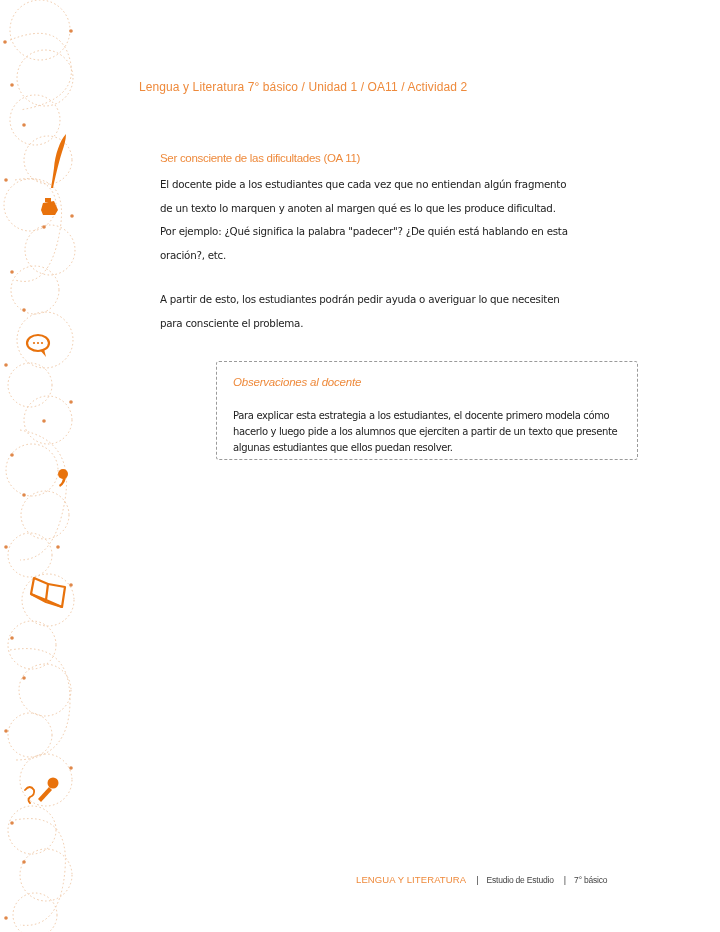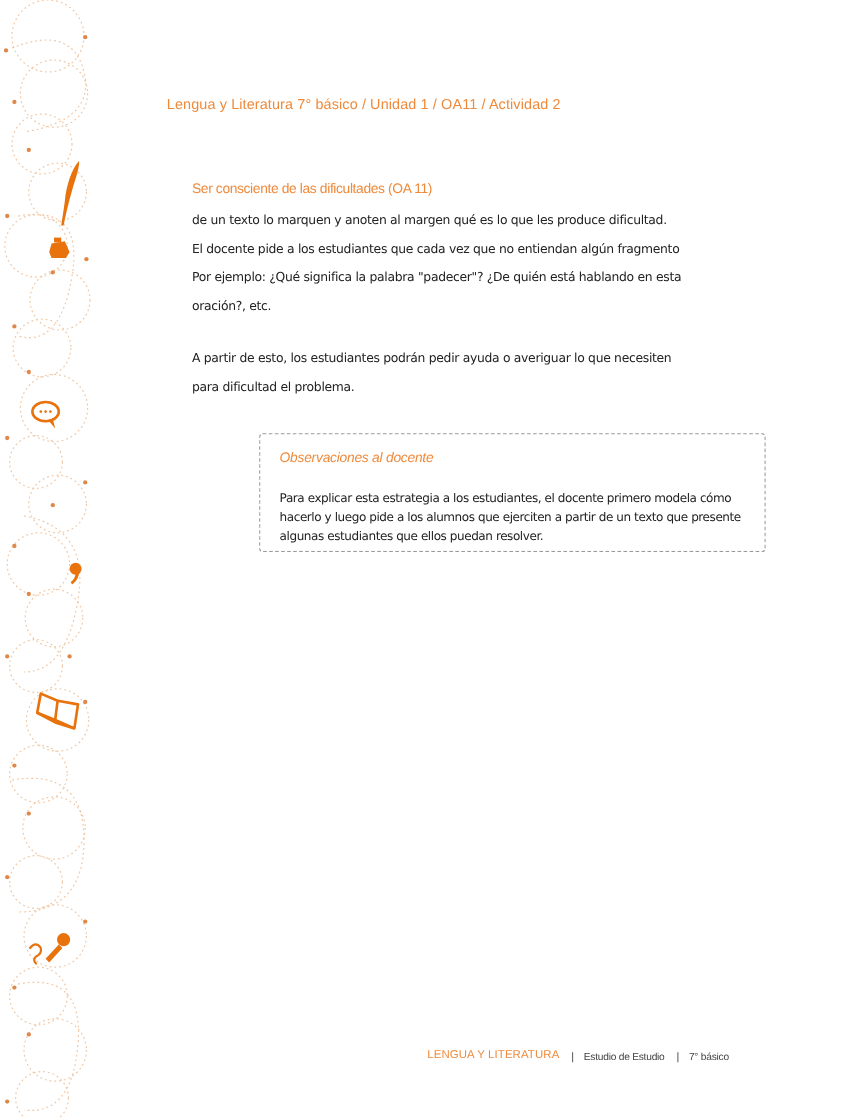--- a/index.html
+++ b/index.html
@@ -202,28 +202,28 @@
     <circle cx="53" cy="783" r="5.5" fill="#e8720c"></circle>
     <path d="M49 787 L 38 799 L 41 802 L 52 790 Z" fill="#e8720c"></path>
   </g>
 </svg>
 
 <div class="page-title">Lengua y Literatura 7° básico / Unidad 1 / OA11 / Actividad 2</div>
 
 <div class="section">
   <div class="section-title">Ser consciente de las dificultades (OA 11)</div>
   <div class="para">
+    <p>El docente pide a los estudiantes que cada vez que no entiendan algún fragmento</p>
     <p>de un texto lo marquen y anoten al margen qué es lo que les produce dificultad.</p>
-    <p>El docente pide a los estudiantes que cada vez que no entiendan algún fragmento</p>
     <p>Por ejemplo: ¿Qué significa la palabra "padecer"? ¿De quién está hablando en esta</p>
     <p>oración?, etc.</p>
   </div>
   <div class="para">
     <p>A partir de esto, los estudiantes podrán pedir ayuda o averiguar lo que necesiten</p>
-    <p>para dificultad el problema.</p>
+    <p>para consciente el problema.</p>
   </div>
 </div>
 
 <div class="note-box">
   <div class="note-title">Observaciones al docente</div>
   <div class="note-body">
     <p>Para explicar esta estrategia a los estudiantes, el docente primero modela cómo</p>
     <p>hacerlo y luego pide a los alumnos que ejerciten a partir de un texto que presente</p>
     <p>algunas estudiantes que ellos puedan resolver.</p>
   </div>

